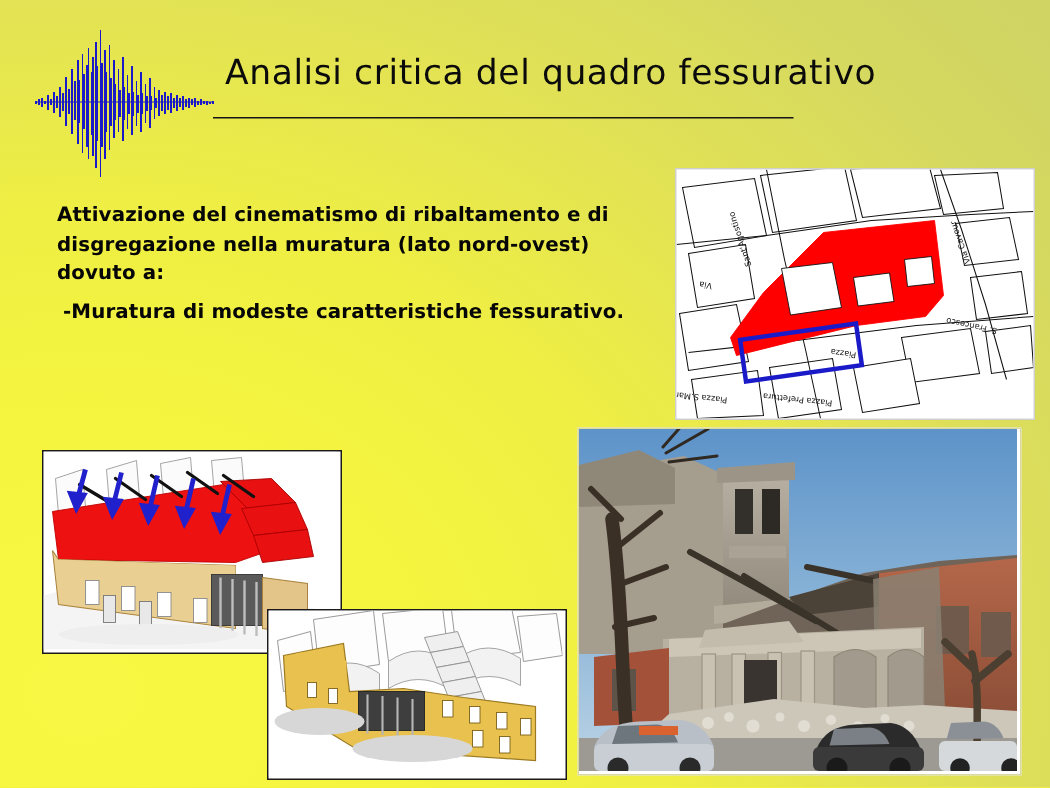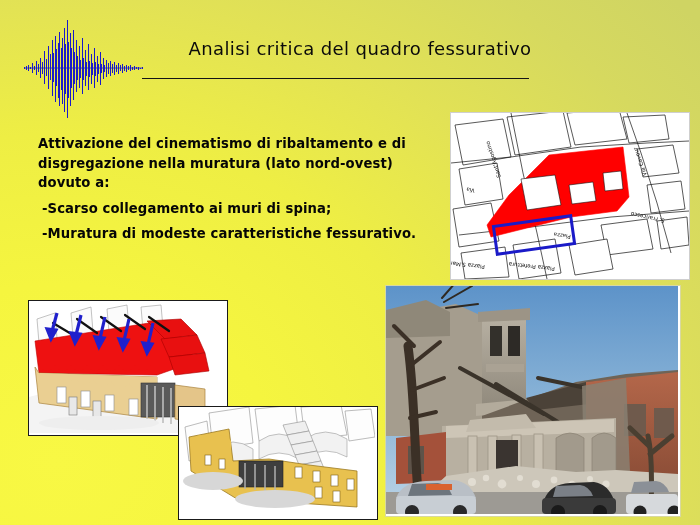--- a/index.html
+++ b/index.html
@@ -15,21 +15,21 @@
   }
 
   
   .seismo{position:absolute;left:22px;top:18px;width:130px;height:100px;}
   .seismo svg{display:block;width:130px;height:100px;}
 
   .title{
     position:absolute;left:150px;top:34px;width:420px;
     text-align:center;
     font-family:"DejaVu Sans", sans-serif;
-    font-size:18px;font-weight:400;color:#0b0b0b;
+    font-size:23px;font-weight:400;color:#0b0b0b;
     letter-spacing:.4px;line-height:30px;white-space:nowrap;
   }
   .title-rule{
     position:absolute;left:142px;top:78px;width:387px;height:0;
     border-top:1.6px solid #151515;
   }
 
   
   .body-text{
     position:absolute;left:38px;top:134px;width:392px;
@@ -136,21 +136,20 @@
       </g>
       <path d="M2 50 H120" stroke="#1a1ac8" stroke-width="0.8" fill="none"></path>
     </svg>
   </div>
 
   <div class="title">Analisi critica del quadro fessurativo</div>
   <div class="title-rule"></div>
 
   <div class="body-text">
     <p class="para">Attivazione del cinematismo di ribaltamento e di disgregazione nella muratura (lato nord-ovest) dovuto a:</p>
-    <p class="bullet">-Scarso collegamento ai muri di spina;</p>
     <p class="bullet">-Muratura di modeste caratteristiche fessurativo.</p>
   </div>
 
   <div class="fig" id="fig-map">
     <svg width="238" height="166" viewBox="0 0 238 166">
       <rect x="0" y="0" width="238" height="166" fill="#ffffff"></rect>
       <g stroke="#111" stroke-width="0.7" fill="#ffffff">
 
         <path d="M4 12 L52 6 L60 44 L12 52 Z"></path>
         <path d="M56 4 L112 -2 L120 34 L64 42 Z"></path>

